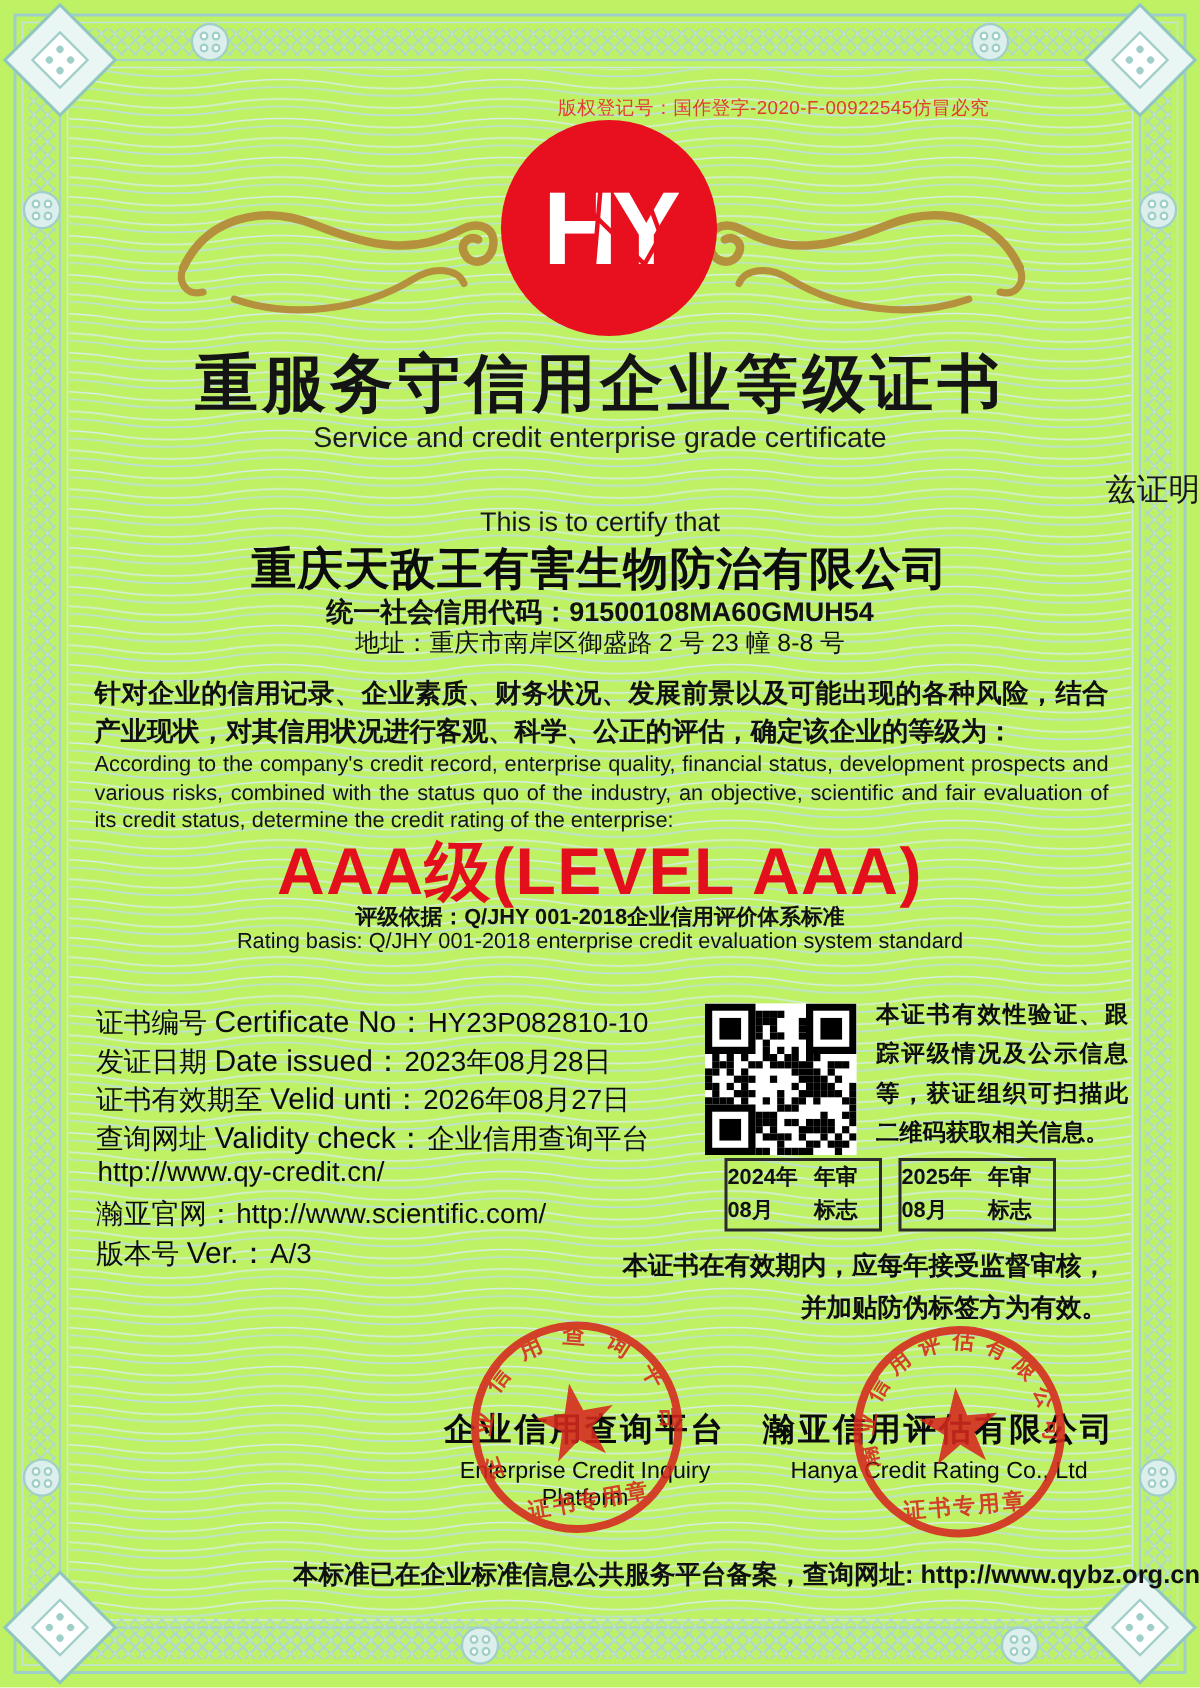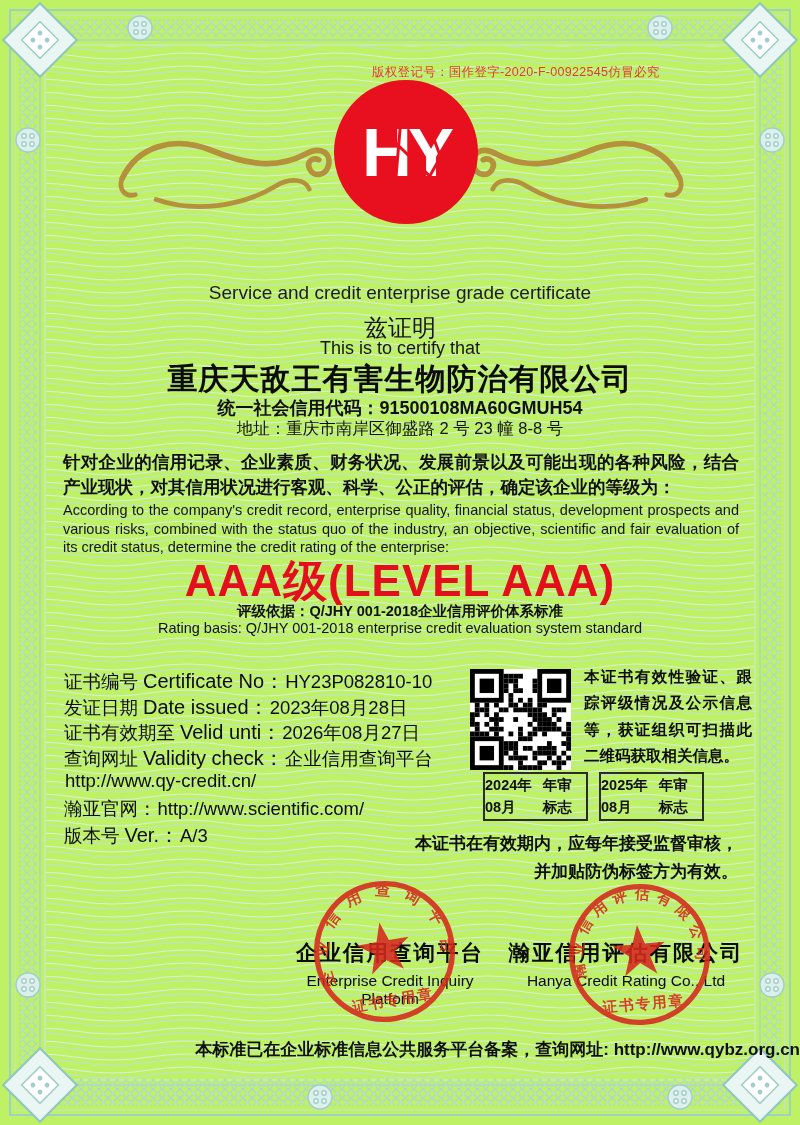--- a/index.html
+++ b/index.html
@@ -11,21 +11,21 @@
 
   .copyright{top:64px;left:372px;font-size:12.5px;color:#e23b30;letter-spacing:.3px;white-space:nowrap;}
 
   .logo{top:78px;left:332px;width:148px;height:148px;z-index:3;}
   .flourish{top:120px;width:236px;height:104px;z-index:1;}
   .flourish.l{left:110px;}
   .flourish.r{left:456px;transform:scaleX(-1);}
 
   .title-cn{top:228px;font-size:42px;font-weight:bold;letter-spacing:3px;color:#141414;}
   .title-en{top:282px;font-size:19px;color:#1c1c1c;}
-  .certify-cn{top:312px;font-size:24px;color:#161616;}
+  .certify-cn{top:312px;font-size:21px;color:#161616;text-align:right;}
   .certify-en{top:338px;font-size:18px;color:#161616;}
   .company{top:359px;font-size:30px;font-weight:bold;color:#0c0c0c;letter-spacing:1px;}
   .creditcode{top:396px;font-size:18px;font-weight:bold;}
   .address{top:418px;font-size:16.5px;font-weight:normal;}
 
   .para-cn{top:450px;left:63px;width:676px;font-size:17.5px;line-height:1.42;font-weight:600;color:#101010;text-align:justify;}
   .para-en{top:501px;left:63px;width:676px;font-size:14.5px;line-height:1.28;color:#141414;text-align:justify;}
 
   .rating{top:552px;font-size:44px;font-weight:800;color:#e30f1d;letter-spacing:1px;}
   .basis-cn{top:602px;font-size:14.5px;font-weight:600;}
@@ -198,20 +198,21 @@
   <svg class="abs logo" viewBox="0 0 150 150">
     <circle cx="75" cy="75" r="73" fill="#e8101e"></circle>
     <text x="75" y="99" text-anchor="middle" font-size="70" font-weight="bold" letter-spacing="-4" fill="#ffffff" font-family="Liberation Sans, sans-serif">HY</text>
     <g stroke="#e8101e" stroke-width="3" fill="none">
       <path d="M34,36 L118,118"></path>
       <path d="M70,40 L64,110"></path>
       <path d="M96,42 L110,80 L92,112"></path>
     </g>
   </svg>
 
+  <div class="abs ctr title-cn">重服务守信用企业等级证书</div>
   <div class="abs ctr title-en">Service and credit enterprise grade certificate</div>
   <div class="abs ctr certify-cn">兹证明</div>
   <div class="abs ctr certify-en">This is to certify that</div>
   <div class="abs ctr company">重庆天敌王有害生物防治有限公司</div>
   <div class="abs ctr creditcode">统一社会信用代码：91500108MA60GMUH54</div>
   <div class="abs ctr address">地址：重庆市南岸区御盛路 2 号 23 幢 8-8 号</div>
 
   <div class="abs para-cn">针对企业的信用记录、企业素质、财务状况、发展前景以及可能出现的各种风险，结合产业现状，对其信用状况进行客观、科学、公正的评估，确定该企业的等级为：</div>
   <div class="abs para-en">According to the company's credit record, enterprise quality, financial status, development prospects and various risks, combined with the status quo of the industry, an objective, scientific and fair evaluation of its credit status, determine the credit rating of the enterprise:</div>
 

